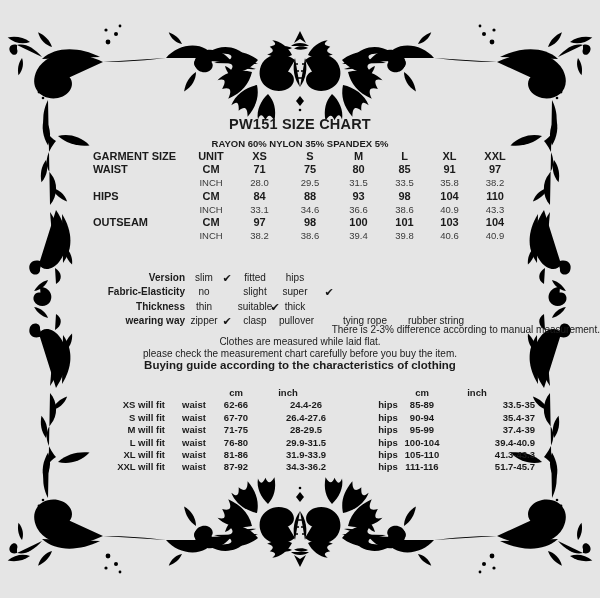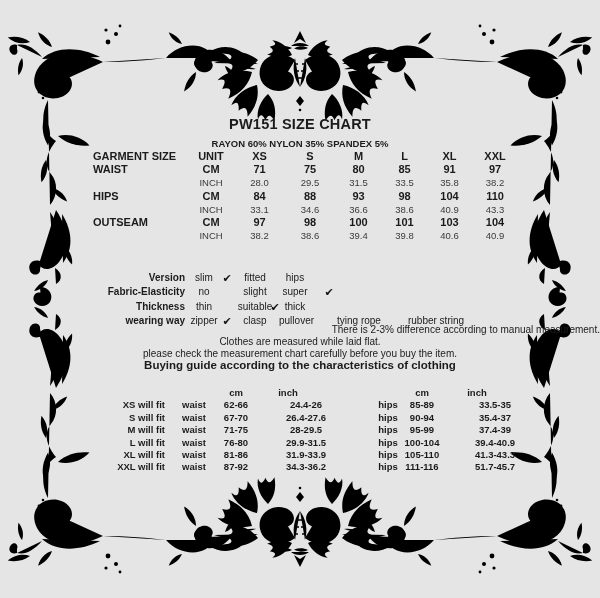--- a/index.html
+++ b/index.html
@@ -21,38 +21,38 @@
   .attrs{position:absolute;left:0;top:255px;width:600px;font-size:10px;}
   .arow{position:relative;height:14.4px;}
   .arow span{position:absolute;top:16px;line-height:14.4px;white-space:nowrap;display:block;}
   .albl{left:0;width:185px;text-align:right;font-weight:bold;}
   .o1{left:187px;width:34px;text-align:center;}
   .k1{left:219px;width:16px;text-align:center;}
   .o2{left:235px;width:40px;text-align:center;}
   .k2{left:267px;width:16px;text-align:center;}
   .o3{left:279px;width:32px;text-align:center;}
   .k3{left:321px;width:16px;text-align:center;}
-  .o4{left:337px;width:56px;text-align:left;}
+  .o4{left:337px;width:56px;text-align:center;}
   .o5{left:396px;width:80px;text-align:center;}
   .chk{font-size:11px;color:#171717;}
   .note{position:absolute;left:0;width:600px;text-align:center;font-size:10px;}
   .n1{top:324px;text-align:right;} .n2{top:336px;} .n3{top:348px;}
   .bghead{position:absolute;top:359px;left:0;width:600px;text-align:center;
           font-size:11.5px;font-weight:bold;}
   .bg{position:absolute;left:0;top:387px;width:600px;font-size:9.5px;font-weight:bold;}
   .brow{position:relative;height:12.4px;}
   .brow span{position:absolute;top:0;line-height:12.4px;white-space:nowrap;display:block;}
   .bsize{left:0;width:165px;text-align:right;}
   .bwaist{left:173px;width:42px;text-align:center;}
   .bwcm{left:216px;width:40px;text-align:center;}
   .bwinch{left:266px;width:80px;text-align:center;}
   .hwinch{left:266px;width:44px;text-align:center;}
   .bhips{left:368px;width:40px;text-align:center;}
   .bhcm{left:398px;width:48px;text-align:center;}
-  .bhinch{left:455px;width:80px;text-align:center;}
+  .bhinch{left:455px;width:80px;text-align:right;}
   .hhinch{left:455px;width:44px;text-align:center;}
 </style>
 </head>
 <body>
 
 <div class="page">
 
   <svg class="border" viewBox="0 0 600 598" aria-hidden="true">
     <defs>
       <path id="leaf" d="M0,0 C5,-6 14,-10 24,-8 C17,-2 9,1 0,0 Z"></path>

